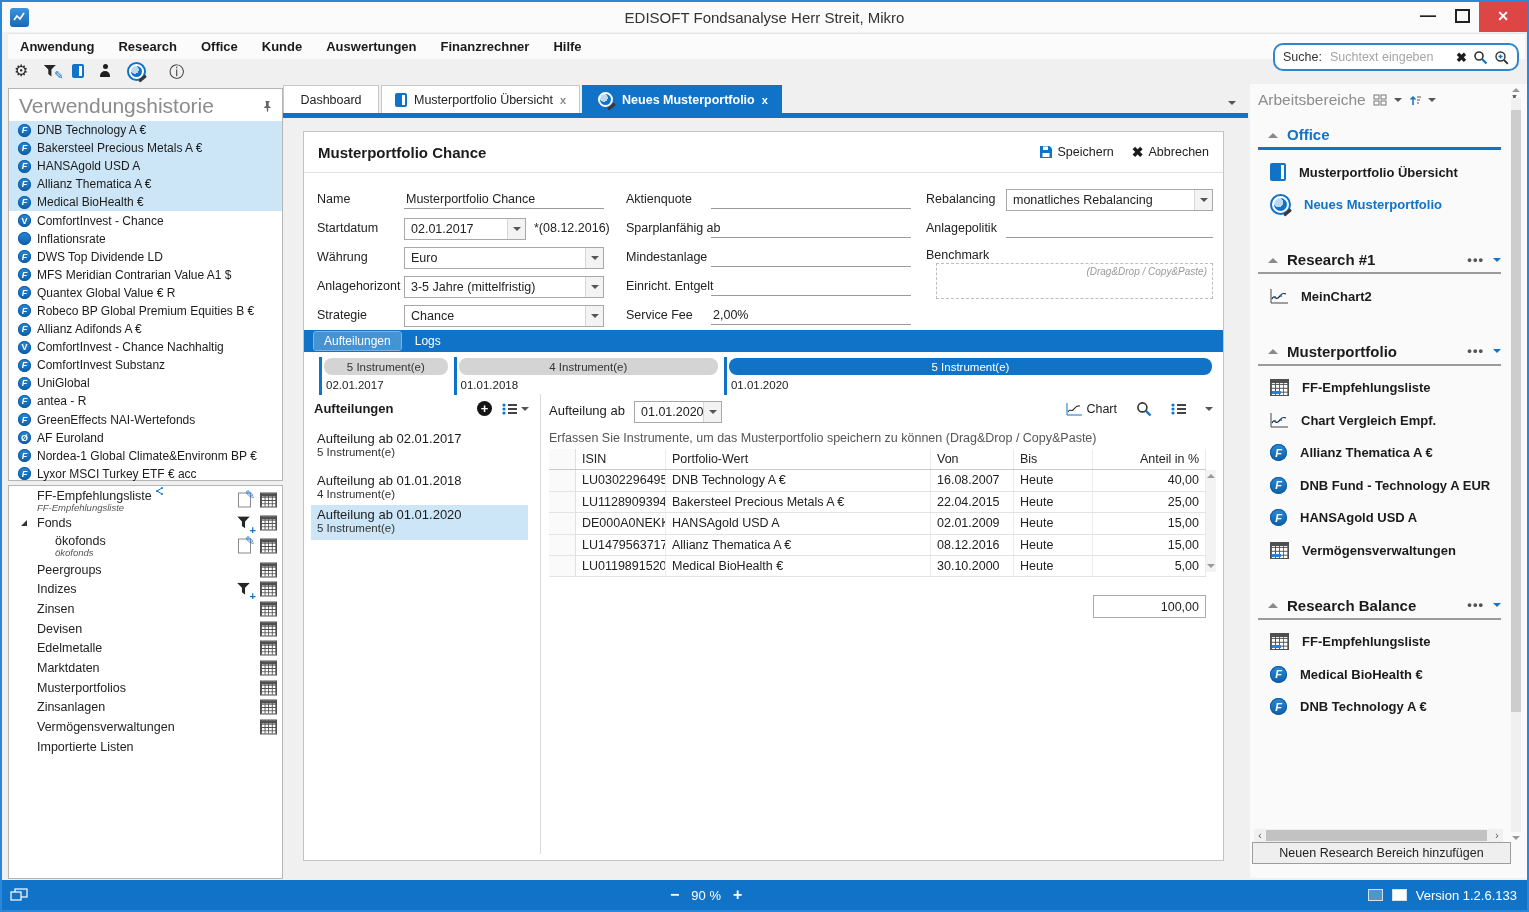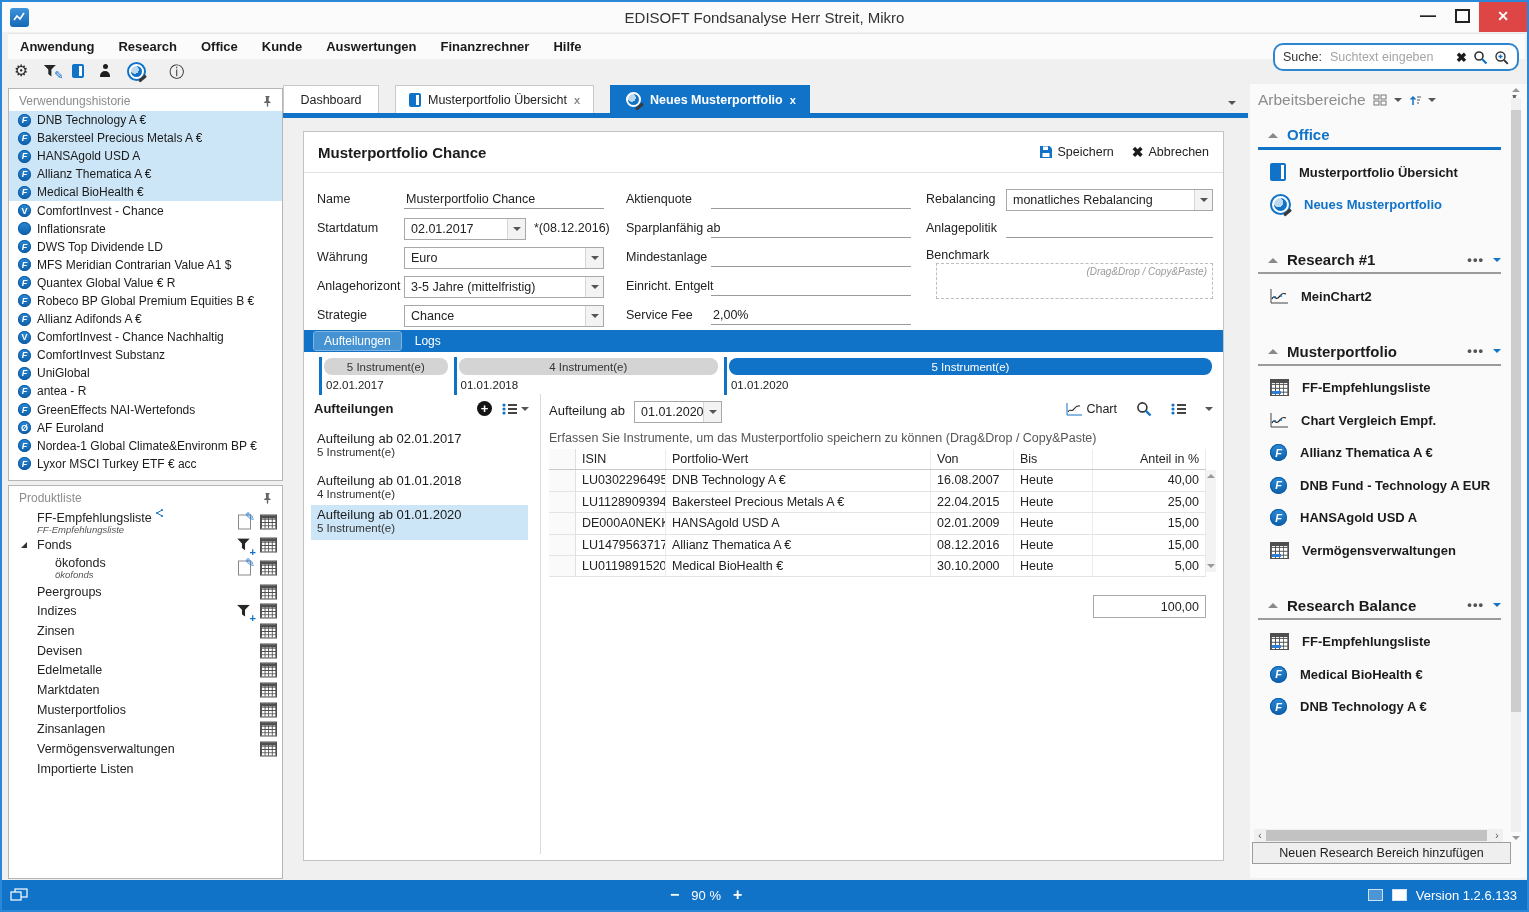--- a/index.html
+++ b/index.html
@@ -60,35 +60,35 @@
   .edic::after{content:"✎";position:absolute;font-size:12px;color:#2e7ed6;right:-5px;top:-6px}
   .plusc{width:15px;height:15px;border-radius:50%;background:#141414;color:#fff;display:inline-flex;align-items:center;justify-content:center;font-size:13px;font-weight:700;flex:none}
   .plusc::before{content:"+"}
   .car{width:0;height:0;border:4px solid transparent;border-top-color:#555;display:inline-block;margin-top:4px}
   .car.blue{border-top-color:#1173c7}
   .car.up{transform:rotate(180deg);margin-top:-4px}
   .pin{flex:none}
 
   
   .lpanel{position:absolute;left:8px;width:273px;background:#fff;border:1px solid #b5b5b5}
-  .ptitle{font-size:12px;color:#8c8c8c;padding:5px 10px 3px;display:flex;align-items:center}
+  .ptitle{font-size:21px;color:#8c8c8c;padding:5px 10px 3px;display:flex;align-items:center}
   .ptitle .sp{flex:1}
   .hitem{display:flex;align-items:center;gap:6px;height:18.1px;padding-left:9px;font-size:12px;color:#1b1b1b;white-space:nowrap}
   .hitem.sel{background:#cde6f7}
   .hitem .lbl{overflow:hidden;text-overflow:ellipsis}
   .prow{position:relative;display:flex;align-items:center;height:19.7px;padding-left:28px;font-size:12.5px;color:#222;white-space:nowrap}
   .prow.two{height:27px;flex-direction:column;align-items:flex-start;justify-content:center}
   .prow .sub{font-size:9.5px;font-style:italic;color:#555;line-height:1}
   .prow .ric{position:absolute;right:5px;top:50%;transform:translateY(-50%);display:flex;gap:9px;align-items:center}
   .prow.ind{padding-left:46px}
   .expander{position:absolute;left:12px;top:7px;width:0;height:0;border-bottom:6px solid #333;border-left:6px solid transparent}
 
   
   .tabstrip{position:absolute;left:283px;top:85px;height:28px;display:flex;align-items:flex-end}
-  .tab{height:28px;display:inline-flex;align-items:center;gap:7px;padding:0 13px;background:#fff;border:1px solid #c9c9c9;border-bottom:none;font-size:12.5px;color:#222;margin-right:16px;box-sizing:border-box}
+  .tab{height:28px;display:inline-flex;align-items:center;gap:7px;padding:0 13px;background:#fff;border:1px solid #c9c9c9;border-bottom:none;font-size:12.5px;color:#222;margin-right:2px;box-sizing:border-box}
   .tab.active{background:#1173c7;border-color:#1173c7;color:#fff;font-weight:700}
   .tab .tx{font-size:11px;color:#8a8a8a;font-weight:700}
   .tab.active .tx{color:#fff}
   .bluebar{position:absolute;left:283px;top:113px;width:965px;height:5px;background:#1173c7}
   .strip-caret{position:absolute;left:1228px;top:97px}
 
   
   .editor{position:absolute;left:303px;top:131px;width:921px;height:730px;background:#fff;border:1px solid #c3c3c3;box-sizing:border-box}
   .ehead{position:absolute;left:0;top:0;right:0;height:41px;border-bottom:1px solid #e2e2e2;display:flex;align-items:center;padding:0 14px;box-sizing:border-box}
   .ehead .t{font-size:15px;font-weight:700;color:#1b1b1b}
@@ -306,27 +306,20 @@
         <span class="lbl">Nordea-1 Global Climate&amp;Environm BP €</span>
       </div>
     <div class="hitem">
         <span class="cir cf"></span>
         <span class="lbl">Lyxor MSCI Turkey ETF € acc</span>
       </div>
   </div>
 </div>
 
 <div class="lpanel" style="top:485px;height:392px">
-  <div class="ptitle">
-    <span>Produktliste</span>
-      <span class="sp"></span>
-    <svg class="pin" width="9" height="11" viewBox="0 0 9 11">
-        <path d="M2.5 0h4v1l-.8.5V5l1.8 1v1H5.2v3L4.5 11l-.7-1V7H1.2V6L3 5V1.5L2.5 1z" fill="#666"></path>
-      </svg>
-  </div>
   <div>
     <div class="prow two">
       <span><span>FF-Empfehlungsliste</span>
         <svg width="8" height="8" viewBox="0 0 8 8" style="vertical-align:super">
             <path d="M7 1 2 4l5 3" stroke="#1173c7" fill="none"></path>
             <circle cx="7" cy="1" r="1" fill="#1173c7"></circle>
             <circle cx="2" cy="4" r="1" fill="#1173c7"></circle>
             <circle cx="7" cy="7" r="1" fill="#1173c7"></circle>
           </svg>
       </span>

